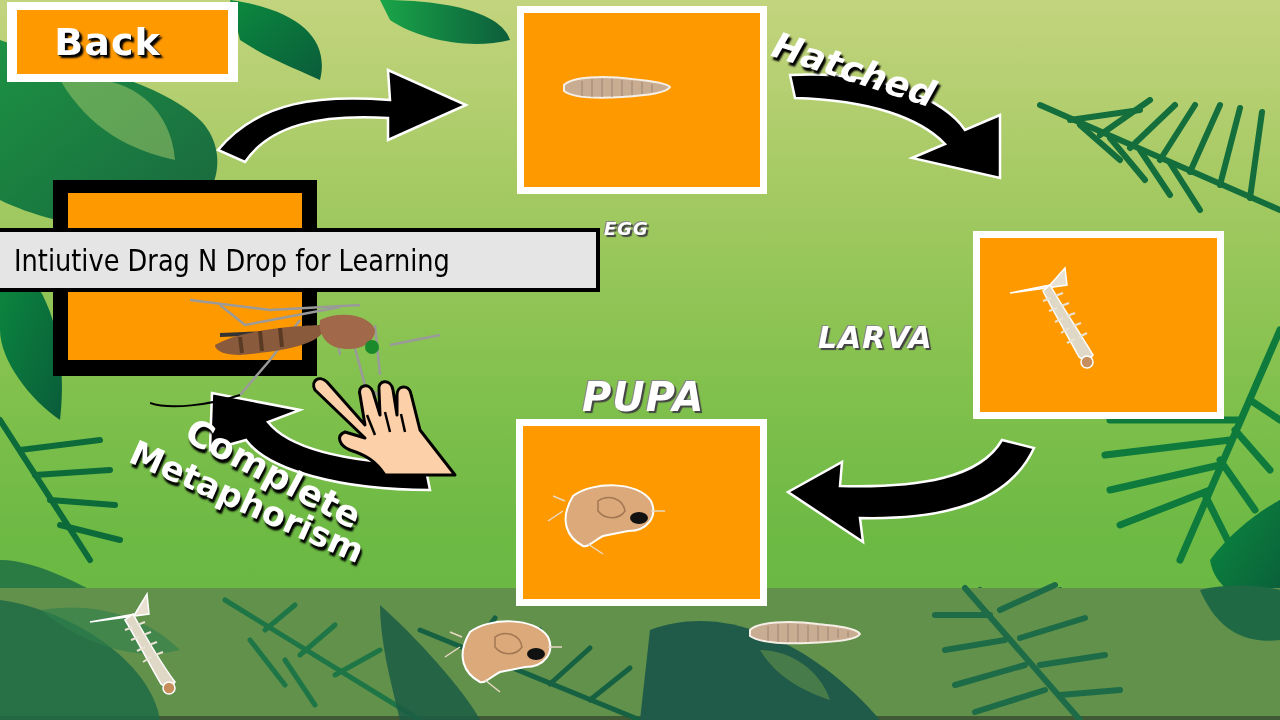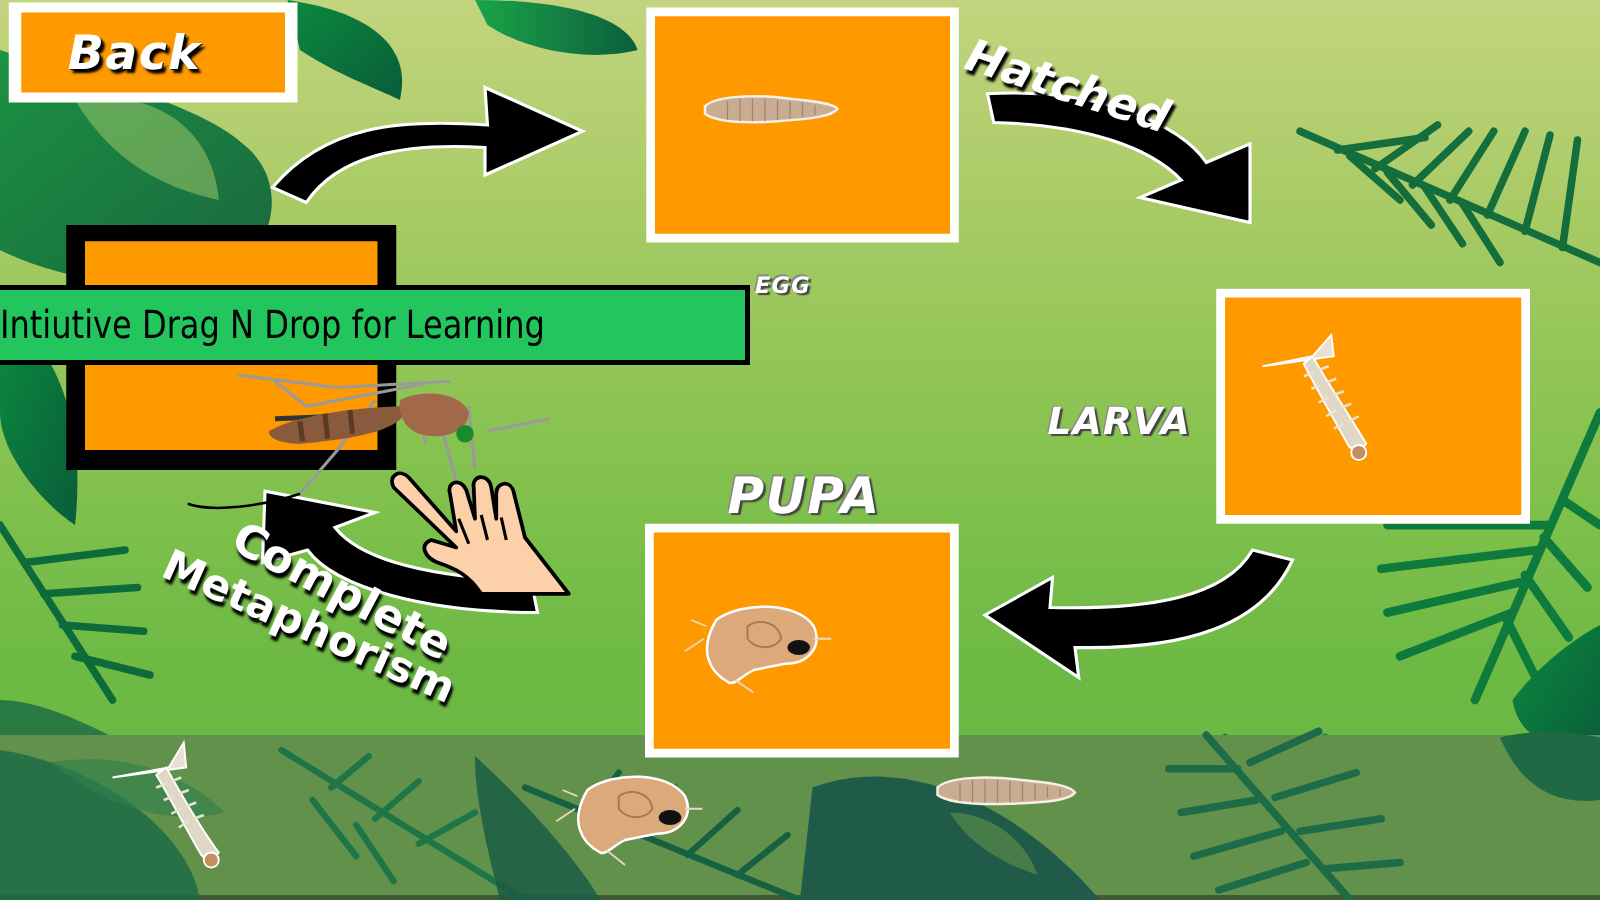--- a/index.html
+++ b/index.html
@@ -21,21 +21,21 @@
   .back-btn {
     left: 7px; top: 2px; width: 231px; height: 80px;
     background: #ffffff; padding: 8px 10px;
     cursor: pointer;
   }
   .back-inner {
     width: 100%; height: 100%; background: #ff9900;
     display: flex; align-items: center; justify-content: center;
   }
   .back-label {
-    font-family: "DejaVu Sans", sans-serif; font-weight: bold; font-style: italic;
+    font-family: "DejaVu Sans", sans-serif; font-weight: bold; 
     font-size: 38px; color: #ffffff; letter-spacing: 1px;
     text-shadow: 3px 3px 2px #000000, 1px 1px 0 #222;
     margin-left: -30px;
   }
 
   
   .stage-box {
     background: #ffffff; padding: 7px;
   }
   .stage-inner { width:100%; height:100%; background:#ff9900; position:relative; }
@@ -46,22 +46,22 @@
   .drop-inner { width:100%; height:100%; background:#ff9900; }
 
   .stage-label {
     font-family: "DejaVu Sans", sans-serif; font-weight: bold; font-style: italic;
     color: #ffffff; font-size: 28px; letter-spacing: 1px;
     text-shadow: 2px 2px 1px #444, -1px -1px 0 #888;
   }
 
   .banner {
     left: 0; top: 228px; width: 600px; height: 64px;
-    background: #22c55e; border: 4px solid #000; border-left: none;
-    display:flex; align-items:center; 
+    background: #e5e5e5; border: 4px solid #000; border-left: none;
+    display:flex; align-items:center; padding-left: 14px;
   }
   .banner-text {
     font-family: "DejaVu Sans Condensed", "DejaVu Sans", sans-serif;
     font-size: 31px; color: #000; letter-spacing: 0px; transform: scaleX(0.92); transform-origin: left center;
     white-space: nowrap;
   }
 
   .hatched {
     left: 780px; top: 24px;
     font-family: "DejaVu Sans", sans-serif; font-weight: bold; font-style: italic;
@@ -262,21 +262,21 @@
           <line x1="62" y1="53" x2="70" y2="50"></line>
         <line x1="64" y1="65" x2="56" y2="70"></line>
           <line x1="68" y1="63" x2="76" y2="60"></line>
         <line x1="70" y1="76" x2="62" y2="80"></line>
           <line x1="74" y1="74" x2="82" y2="70"></line>
       </g>
       <circle cx="82" cy="99" r="6" fill="#c58e5c" stroke="#fff" stroke-width="1.5"></circle>
     </svg>
   </div>
 </div>
-<div class="abs stage-label" style="left:818px; top:320px; font-size:30px;margin-left:20px;">LARVA</div>
+<div class="abs stage-label" style="left:818px; top:320px; font-size:30px;">LARVA</div>
 
 <div class="abs stage-box" style="left:516px; top:419px; width:251px; height:187px;">
   <div class="stage-inner">
     <svg style="position:absolute; left:20px; top:50px;" width="125" height="80" viewBox="0 0 125 80">
       <path d="M30 20 C50 5 95 5 108 25 C115 40 105 55 85 55 L60 60 C50 65 45 72 40 70 C25 62 15 45 30 20 Z" fill="#dba97a" stroke="#fff" stroke-width="2"></path>
       <ellipse cx="96" cy="42" rx="9" ry="6" fill="#111"></ellipse>
       <path d="M55 25 C65 18 80 22 82 35 C76 44 62 44 55 35Z" fill="none" stroke="#a47753" stroke-width="1.5"></path>
       <g stroke="#e9d8c4" stroke-width="1.5">
         <line x1="20" y1="35" x2="5" y2="45"></line>
           <line x1="22" y1="25" x2="10" y2="20"></line>

